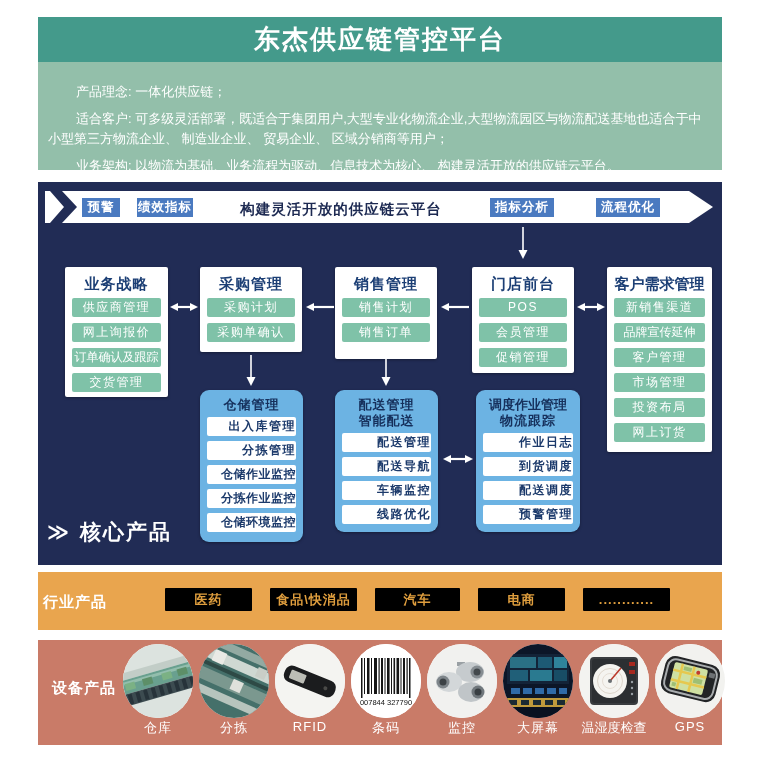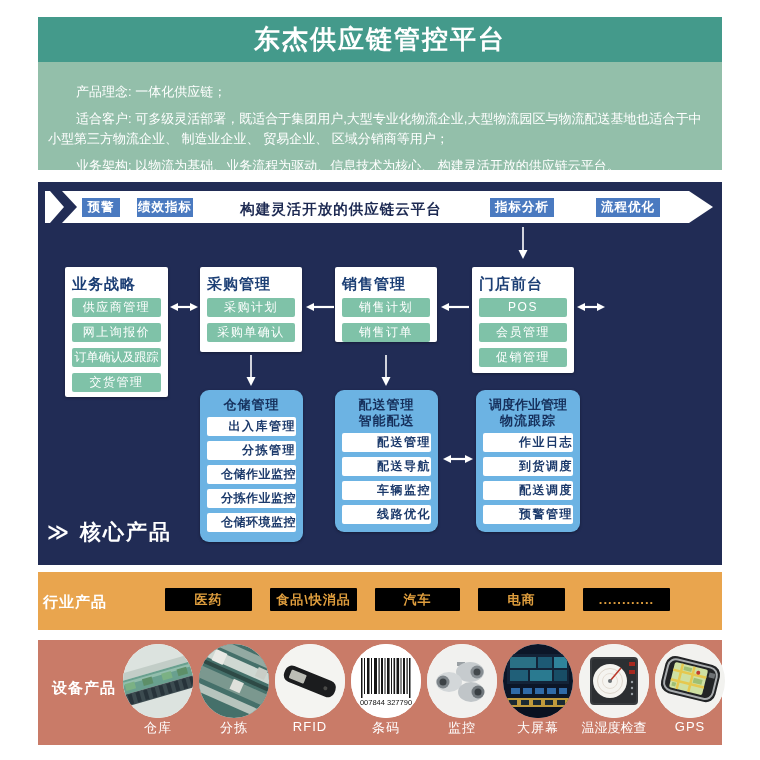--- a/index.html
+++ b/index.html
@@ -27,21 +27,21 @@
          clip-path:polygon(0 0,12px 0,27px 16px,12px 32px,0 32px,14px 16px);}
   .bchip{position:absolute;top:198px;height:19px;line-height:19px;background:#4a7ac0;color:#fff;
          font-size:12.5px;font-weight:bold;text-align:center;letter-spacing:1px;}
   .banner-text{position:absolute;top:200px;left:205px;width:272px;text-align:center;color:#1d2a52;
                font-size:14.5px;font-weight:bold;letter-spacing:1px;}
 
   
   .col{position:absolute;background:#fff;border-radius:2px;box-sizing:border-box;
        padding:8px 7px 7px;display:flex;flex-direction:column;gap:6px;
        box-shadow:0 1px 3px rgba(0,0,0,.35);}
-  .ct{color:#1c3f75;font-weight:bold;font-size:15px;height:17px;line-height:17px;letter-spacing:1px;}
+  .ct{color:#1c3f75;font-weight:bold;font-size:15px;text-align:center;height:17px;line-height:17px;letter-spacing:1px;}
   .gchip{background:#7fc2a8;color:#fff;font-size:12px;text-align:center;height:19px;line-height:19px;
          border-radius:2px;letter-spacing:1.5px;}
 
   
   .bbox{position:absolute;background:#6cb3e3;border-radius:9px;box-sizing:border-box;
         padding:7px;display:flex;flex-direction:column;gap:5px;box-shadow:0 1px 3px rgba(0,0,0,.35);}
   .bt{color:#16305c;font-weight:bold;font-size:13px;text-align:center;height:15px;line-height:15px;letter-spacing:1px;}
   .wchip{background:#fff;color:#1c3a6b;font-size:12px;font-weight:bold;text-align:right;height:19px;
          line-height:19px;border-radius:2px;letter-spacing:1.5px;}
 
@@ -97,33 +97,42 @@
     <div class="gchip" style="letter-spacing:0;">订单确认及跟踪</div>
     <div class="gchip">交货管理</div>
   </div>
 
   <div class="col" style="left:200px;top:267px;width:102px;height:85px;">
     <div class="ct">采购管理</div>
     <div class="gchip">采购计划</div>
     <div class="gchip">采购单确认</div>
   </div>
 
-  <div class="col" style="left:335px;top:267px;width:102px;height:75px;">
+  <div class="col" style="left:335px;top:267px;width:102px;height:92px;">
     <div class="ct">销售管理</div>
     <div class="gchip">销售计划</div>
     <div class="gchip">销售订单</div>
   </div>
 
   <div class="col" style="left:472px;top:267px;width:102px;height:106px;">
     <div class="ct">门店前台</div>
     <div class="gchip">POS</div>
     <div class="gchip">会员管理</div>
     <div class="gchip">促销管理</div>
   </div>
 
+  <div class="col" style="left:607px;top:267px;width:105px;height:185px;">
+    <div class="ct" style="letter-spacing:0;">客户需求管理</div>
+    <div class="gchip">新销售渠道</div>
+    <div class="gchip" style="letter-spacing:0;">品牌宣传延伸</div>
+    <div class="gchip">客户管理</div>
+    <div class="gchip">市场管理</div>
+    <div class="gchip">投资布局</div>
+    <div class="gchip">网上订货</div>
+  </div>
 
   <svg class="abs" style="left:170px;top:300px;" width="28" height="14">
     <line x1="6" y1="7" x2="22" y2="7" stroke="#fff" stroke-width="2.2"></line>
     <polygon points="0,7 8,3 8,11" fill="#fff"></polygon>
       <polygon points="28,7 20,3 20,11" fill="#fff"></polygon>
   </svg>
   <svg class="abs" style="left:306px;top:300px;" width="28" height="14">
     <line x1="6" y1="7" x2="28" y2="7" stroke="#fff" stroke-width="2.2"></line>
     <polygon points="0,7 8,3 8,11" fill="#fff"></polygon>
   </svg>

